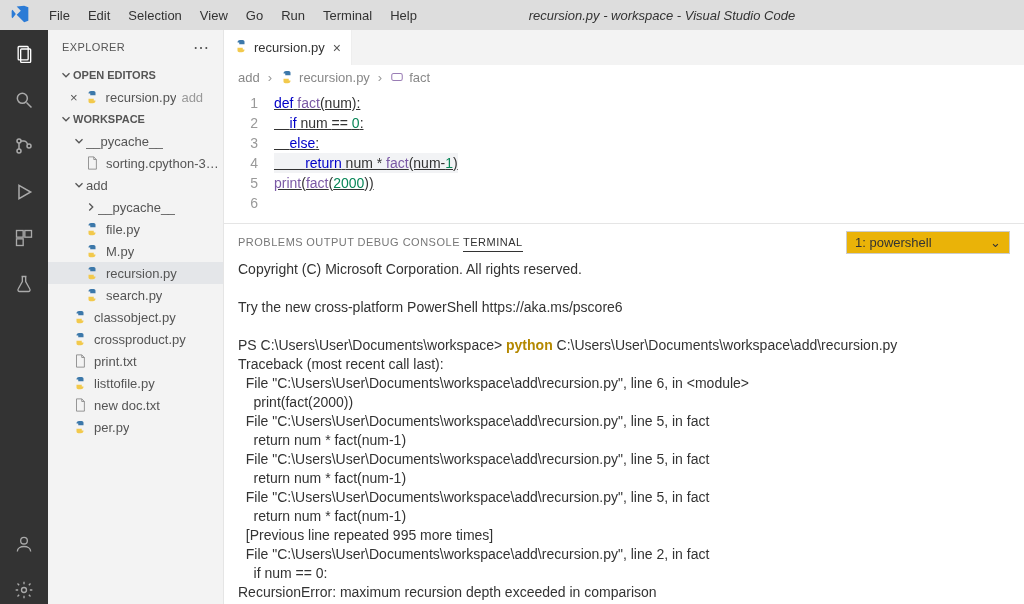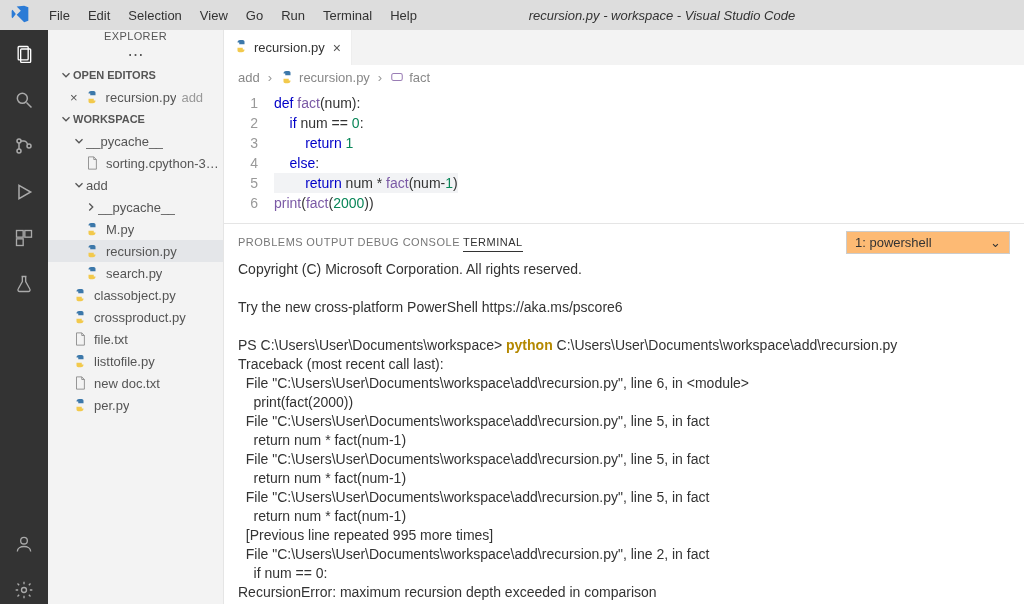--- a/index.html
+++ b/index.html
@@ -17,21 +17,21 @@
 .main { flex: 1; display: flex; min-height: 0; }
 
 
 .activitybar { width: 48px; background: #333333; display: flex; flex-direction: column; align-items: center; padding-top: 10px; gap: 18px; color: #aaa; }
 .activitybar .act-item { width: 28px; height: 28px; display: flex; align-items: center; justify-content: center; cursor: pointer; }
 .activitybar .act-item.active { color: #fff; }
 .activitybar .spacer { flex: 1; }
 
 
 .sidebar { width: 176px; background: #f3f3f3; border-right: 1px solid #e5e5e5; display: flex; flex-direction: column; font-size: 13px; color: #555; }
-.side-header { height: 34px; display: flex; align-items: center; padding: 0 14px; justify-content: space-between; flex-direction: column; }
+.side-header { height: 34px; display: flex; align-items: center; padding: 0 14px; justify-content: space-between; }
 .side-header .title { font-size: 11px; letter-spacing: .4px; color: #555; }
 .side-header .dots { color: #555; font-size: 16px; }
 .side-section-title { height: 22px; display: flex; align-items: center; padding-left: 11px; font-size: 11px; font-weight: 700; color: #555; cursor: pointer; }
 .side-section-title .chev { width: 14px; display: inline-flex; }
 .sidebar .tree-row { height: 22px; display: flex; align-items: center; padding-left: 22px; cursor: pointer; color: #555; white-space: nowrap; overflow: hidden; }
 .sidebar .tree-row.indent1 { padding-left: 24px; }
 .sidebar .tree-row.indent2 { padding-left: 36px; }
 .sidebar .tree-row.selected { background: #e4e6e9; }
 .sidebar .tree-row .icon { width: 16px; height: 16px; margin-right: 6px; flex: none; display: inline-flex; align-items: center; justify-content: center; }
 .sidebar .tree-row .label { overflow: hidden; text-overflow: ellipsis; }
@@ -46,34 +46,34 @@
 .tab .picon { margin-right: 6px; }
 .tab .close { margin-left: 8px; color: #555; font-size: 14px; }
 .breadcrumb { height: 24px; display: flex; align-items: center; padding-left: 14px; font-size: 13px; color: #888; gap: 4px; }
 .breadcrumb .crumb { display: inline-flex; align-items: center; gap: 5px; }
 .breadcrumb .sep { margin: 0 4px; color: #999; }
 
 .code-area { flex: 0 0 auto; display: flex; font-family: Consolas, "Courier New", monospace; font-size: 14px; line-height: 20px; padding: 4px 0 10px 0; background: #fff; }
 .gutter { width: 50px; text-align: right; padding-right: 16px; color: #999; }
 .gutter div { height: 20px; }
 .code { color: #333; }
-.code .line { height: 20px; white-space: pre; }
+.code .line { height: 20px; white-space: pre; text-decoration: underline; }
 .code .line.hl { background: #f2f3f5; }
 .kw { color: #0000c8; }
 .fn { color: #7b5aa6; }
 .lit { color: #098658; }
 .op { color: #333; }
 
 
 .panel { flex: 1; display: flex; flex-direction: column; border-top: 1px solid #e5e5e5; min-height: 0; }
 .panel-tabs { height: 36px; display: flex; align-items: center; padding: 0 14px; font-size: 11px; color: #777; gap: 4px; }
 .panel-tabs .ptab { cursor: pointer; letter-spacing: .5px; }
 .panel-tabs .ptab.active { color: #333; border-bottom: 1px solid #333; padding-bottom: 3px; }
 .panel-tabs .spacer { flex: 1; }
-.panel-select { border: 1px solid #ccc; padding: 3px 8px; font-size: 13px; color: #333; width: 164px; background: #fdba74; display: flex; align-items: center; justify-content: space-between; cursor: pointer; }
+.panel-select { border: 1px solid #ccc; padding: 3px 8px; font-size: 13px; color: #333; width: 164px; background: #eab308; display: flex; align-items: center; justify-content: space-between; cursor: pointer; }
 .terminal { flex: 1; padding: 0 14px 4px 14px; font-family: Consolas, "Courier New", monospace; font-size: 14px; line-height: 19px; color: #333; overflow: hidden; white-space: pre; }
 .term-yellow { color: #b48800; font-weight: bold; }
 
 .svg-icon { width: 20px; height: 20px; }
 .svg-icon-sm { width: 14px; height: 14px; }
 </style>
 </head>
 <body>
 
 <div class="root">
@@ -209,20 +209,29 @@
             </span>
             <span class="label">__pycache__</span>
           </div>
           <div class="tree-row indent2">
             <span class="icon">
               <svg class="svg-icon-sm" viewBox="0 0 16 16">
                 <path fill="#3c78aa" d="M7 1h3c1 0 2 1 2 2v3H6V4H4c0-2 1-3 3-3z"></path>
                 <path fill="#f2c94c" d="M9 15H6c-1 0-2-1-2-2v-3h6v2h2c0 2-1 3-3 3z"></path>
               </svg>
             </span>
+            <span class="label">file.py</span>
+          </div>
+          <div class="tree-row indent2">
+            <span class="icon">
+              <svg class="svg-icon-sm" viewBox="0 0 16 16">
+                <path fill="#3c78aa" d="M7 1h3c1 0 2 1 2 2v3H6V4H4c0-2 1-3 3-3z"></path>
+                <path fill="#f2c94c" d="M9 15H6c-1 0-2-1-2-2v-3h6v2h2c0 2-1 3-3 3z"></path>
+              </svg>
+            </span>
             <span class="label">M.py</span>
           </div>
           <div class="tree-row indent2 selected">
             <span class="icon">
               <svg class="svg-icon-sm" viewBox="0 0 16 16">
                 <path fill="#3c78aa" d="M7 1h3c1 0 2 1 2 2v3H6V4H4c0-2 1-3 3-3z"></path>
                 <path fill="#f2c94c" d="M9 15H6c-1 0-2-1-2-2v-3h6v2h2c0 2-1 3-3 3z"></path>
               </svg>
             </span>
             <span class="label">recursion.py</span>
@@ -254,21 +263,21 @@
             </span>
             <span class="label">crossproduct.py</span>
           </div>
           <div class="tree-row indent1">
             <span class="icon">
               <svg class="svg-icon-sm" viewBox="0 0 16 16" fill="none" stroke="#888" stroke-width="1">
                 <path d="M4 1h6l3 3v11H4z"></path>
                 <path d="M10 1v3h3"></path>
               </svg>
             </span>
-            <span class="label">file.txt</span>
+            <span class="label">print.txt</span>
           </div>
           <div class="tree-row indent1">
             <span class="icon">
               <svg class="svg-icon-sm" viewBox="0 0 16 16">
                 <path fill="#3c78aa" d="M7 1h3c1 0 2 1 2 2v3H6V4H4c0-2 1-3 3-3z"></path>
                 <path fill="#f2c94c" d="M9 15H6c-1 0-2-1-2-2v-3h6v2h2c0 2-1 3-3 3z"></path>
               </svg>
             </span>
             <span class="label">listtofile.py</span>
           </div>
@@ -330,21 +339,20 @@
             <div>1</div>
             <div>2</div>
             <div>3</div>
             <div>4</div>
             <div>5</div>
             <div>6</div>
           </div>
         <div class="code" id="code">
             <div class="line"><span class="kw">def</span><span class="op"> </span><span class="fn">fact</span><span class="op">(num):</span></div>
             <div class="line"><span class="op">    </span><span class="kw">if</span><span class="op"> num </span><span class="op">==</span><span class="op"> </span><span class="lit">0</span><span class="op">:</span></div>
-            <div class="line"><span class="op">        </span><span class="kw">return</span><span class="op"> </span><span class="lit">1</span></div>
             <div class="line"><span class="op">    </span><span class="kw">else</span><span class="op">:</span></div>
             <div class="line hl"><span class="op">        </span><span class="kw">return</span><span class="op"> </span><span class="op">num * </span><span class="fn">fact</span><span class="op">(num-</span><span class="lit">1</span><span class="op">)</span></div>
             <div class="line"><span class="fn">print</span><span class="op">(</span><span class="fn">fact</span><span class="op">(</span><span class="lit">2000</span><span class="op">))</span></div>
           </div>
       </div>
 
       <div class="panel">
         <div class="panel-tabs">
           <span id="ptabs"><span class="ptab">PROBLEMS</span> <span class="ptab">OUTPUT</span> <span class="ptab">DEBUG CONSOLE</span> <span class="ptab active">TERMINAL</span> </span>
           <span class="spacer"></span>

